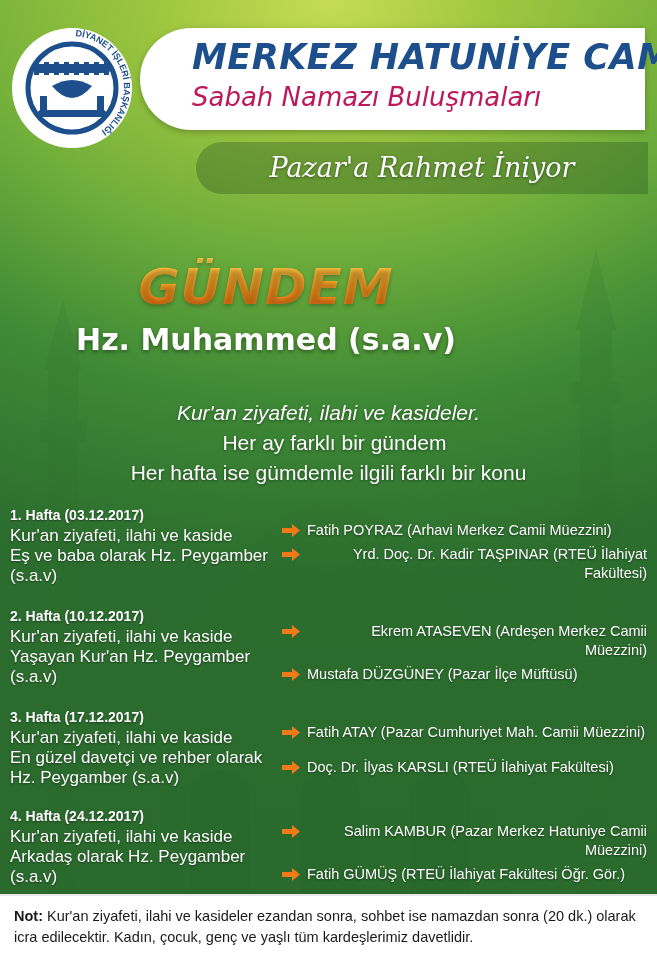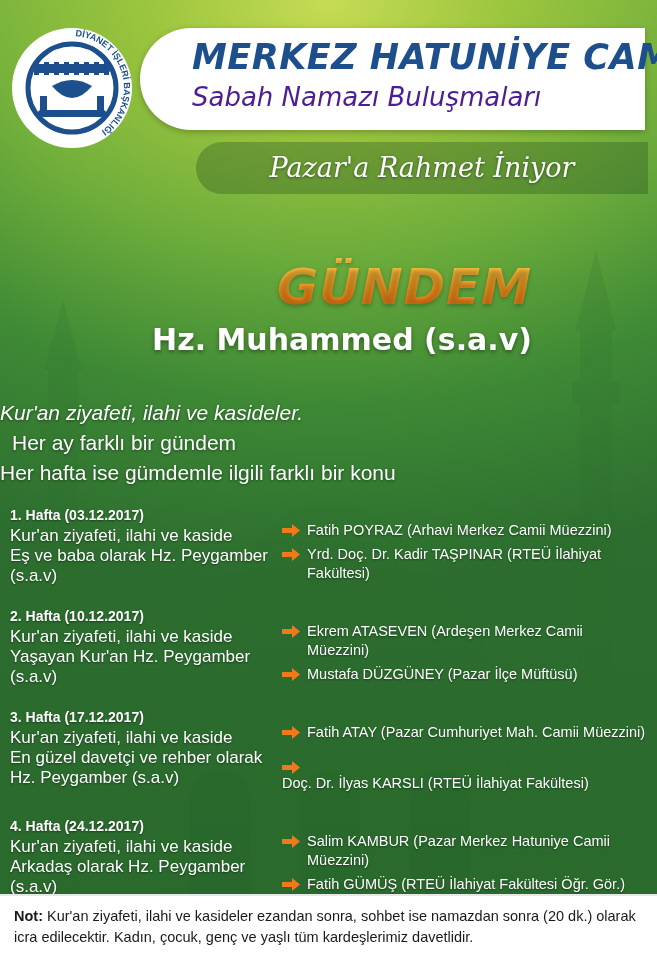--- a/index.html
+++ b/index.html
@@ -58,21 +58,21 @@
     font-size: 35px;
     letter-spacing: .5px;
     color: #1c4f8c;
     line-height: 46px;
     white-space: nowrap;
   }
   .title-sub {
     font-family: "DejaVu Sans", sans-serif;
     font-style: italic;
     font-size: 26px;
-    color: #4c1d95;
+    color: #be185d;
     line-height: 34px;
     white-space: nowrap;
   }
 
   .sub-plate {
     position: absolute; left: 196px; top: 142px;
     width: 452px; height: 52px;
     background: rgba(25,70,30,0.30);
     border-top-left-radius: 30px;
     border-bottom-left-radius: 30px;
@@ -82,21 +82,21 @@
     font-style: italic;
     font-size: 27px;
     color: #ffffff;
     text-align: center;
     line-height: 52px;
     text-shadow: 0 1px 3px rgba(0,0,0,.45);
     white-space: nowrap;
   }
 
   
-  .gundem-wrap { position: absolute; left: 0; top: 258px; width: 532px; text-align: right; }
+  .gundem-wrap { position: absolute; left: 0; top: 258px; width: 532px; text-align: center; }
   .gundem {
     font-family: "DejaVu Sans", sans-serif;
     font-weight: bold; font-style: italic;
     font-size: 50px;
     letter-spacing: 1px;
     background: linear-gradient(180deg, #ffd24a 0%, #ff9a1f 55%, #f06a12 100%);
     -webkit-background-clip: text;
     background-clip: text;
     color: transparent;
     text-shadow: 0 2px 4px rgba(0,0,0,.25);
@@ -105,21 +105,21 @@
     font-family: "DejaVu Sans", sans-serif;
     font-weight: bold;
     font-size: 30px;
     color: #ffffff;
     margin-top: 6px;
     text-shadow: 0 2px 4px rgba(0,0,0,.4);
   }
 
   .lede {
     position: absolute; left: 0; top: 398px; width: 657px;
-    text-align: left;
+    text-align: center;
     color: #ffffff;
     text-shadow: 0 1px 3px rgba(0,0,0,.45);
   }
   .lede .l1 { font-size: 21px; font-style: italic; line-height: 30px; }
   .lede .l2 { font-size: 21px; line-height: 30px; padding-left: 12px; }
   .lede .l3 { font-size: 21px; line-height: 30px; }
 
   
   .schedule {
     position: absolute; left: 0; top: 505px; width: 657px;
@@ -128,21 +128,21 @@
   .week {
     position: relative;
     display: flex;
     min-height: 66px;
     margin-bottom: 18px;
   }
   .week .left { width: 272px; color: #ffffff; text-shadow: 0 1px 2px rgba(0,0,0,.45); }
   .week .wk-title { font-weight: bold; font-size: 14px; line-height: 21px; }
   .week .wk-line { font-size: 17px; line-height: 20px; }
   .week .right { flex: 1; padding-top: 16px; }
-  .spk { display: flex; align-items: flex-start; margin-bottom: 5px; }
+  .spk { display: flex; align-items: flex-start; margin-bottom: 5px; text-align: right; }
   .arrow {
     flex: 0 0 auto;
     width: 18px; height: 13px;
     margin-right: 7px; margin-top: 3px;
   }
   .arrow svg { display:block; }
   .spk-name {
     font-size: 14.5px; line-height: 19px; color: #ffffff;
     text-shadow: 0 1px 2px rgba(0,0,0,.45);
   }
@@ -303,21 +303,21 @@
       </div>
       <div class="right">
         <div class="spk">
           <span class="arrow">
               <svg width="18" height="13" viewBox="0 0 18 13">
                 <path d="M0 4 h10 V0 l8 6.5 -8 6.5 V9 H0 Z" fill="#f2791a"></path>
               </svg>
             </span>
           <span class="spk-name">Fatih ATAY (Pazar Cumhuriyet Mah. Camii Müezzini)</span>
         </div>
-        <div class="spk" style="margin-top:16px;flex-direction:column;">
+        <div class="spk" style="margin-top:16px;">
           <span class="arrow">
               <svg width="18" height="13" viewBox="0 0 18 13">
                 <path d="M0 4 h10 V0 l8 6.5 -8 6.5 V9 H0 Z" fill="#f2791a"></path>
               </svg>
             </span>
           <span class="spk-name">Doç. Dr. İlyas KARSLI (RTEÜ İlahiyat Fakültesi)</span>
         </div>
       </div>
     </div>
 

